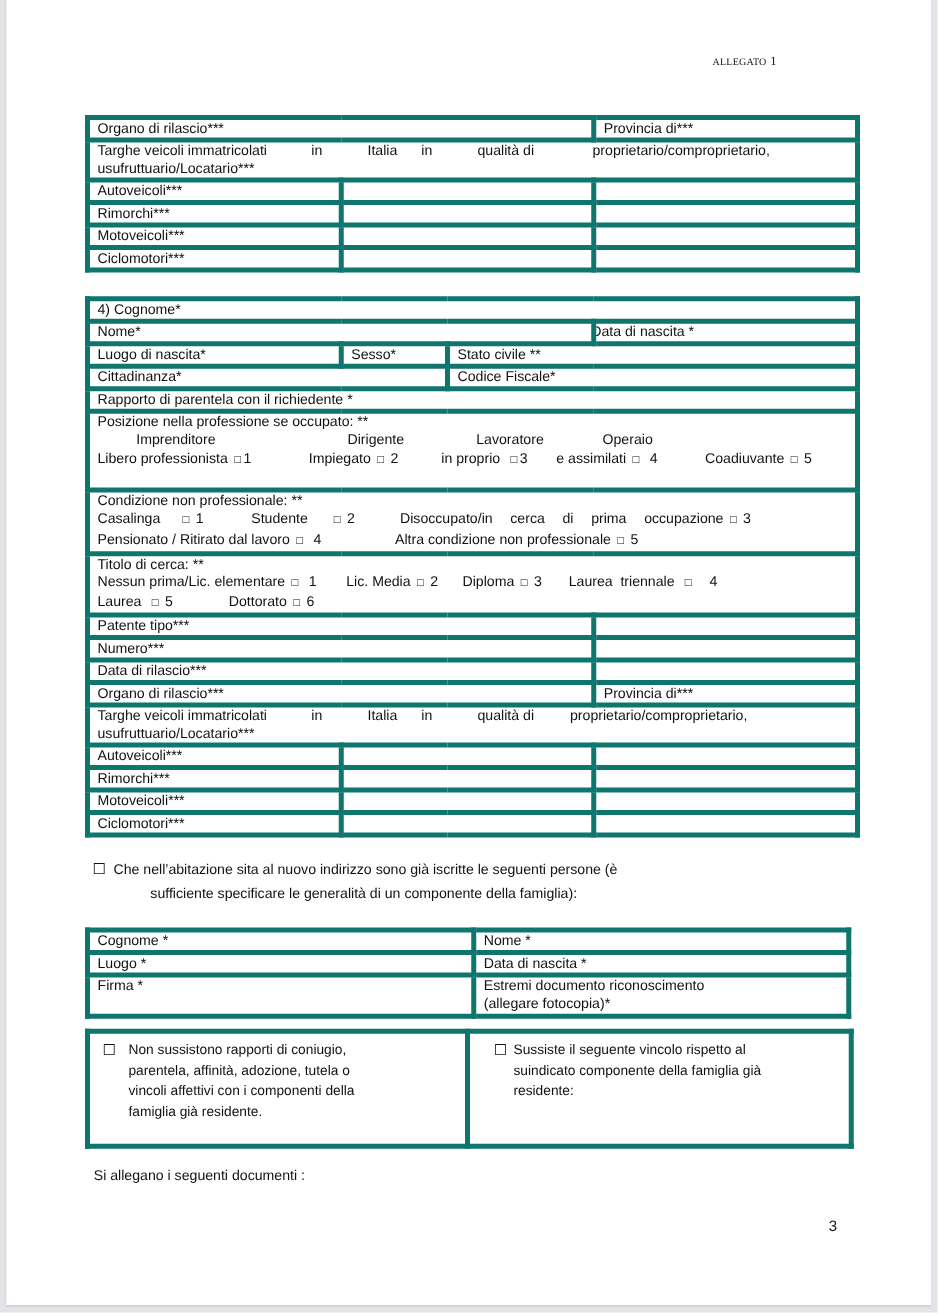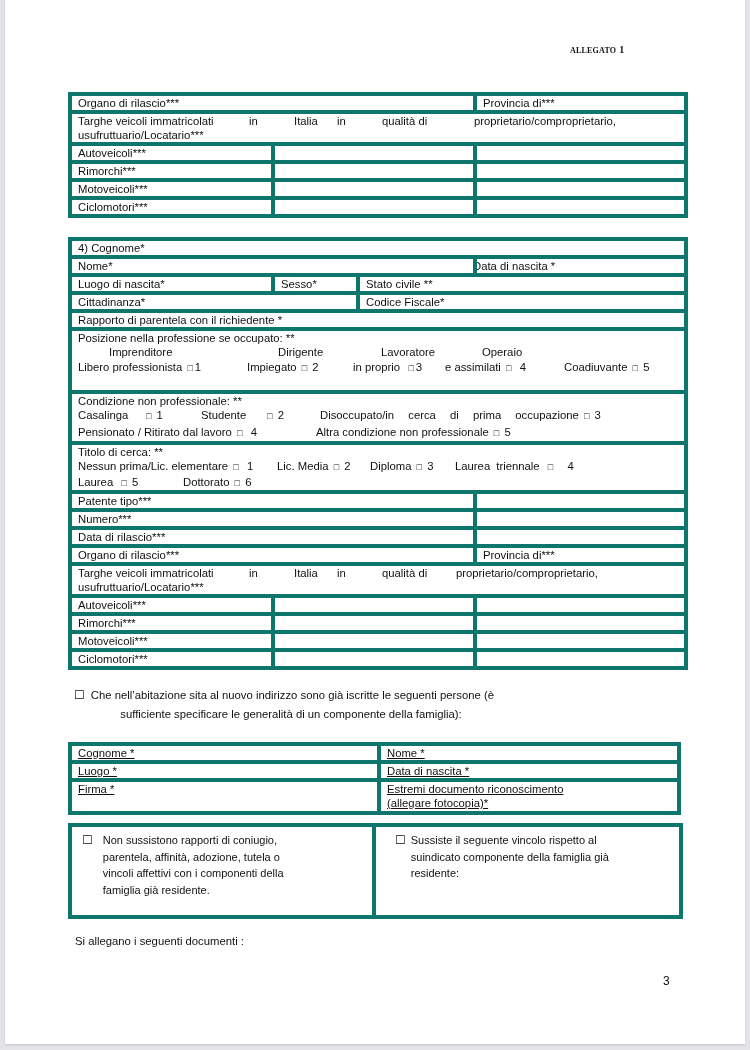--- a/index.html
+++ b/index.html
@@ -10,21 +10,21 @@
     color:#111;
   }
   .sheet {
     position:absolute; left:5px; top:0; width:740px; height:1044px;
     background:#ffffff;
     box-shadow: 0 1px 2px rgba(0,0,0,0.15);
   }
   .abs { position:absolute; }
   .hdr {
     position:absolute; left:565px; top:44px;
-    font-family:"Liberation Serif", serif; font-size:8px; font-weight:bold;
+    font-family:"Liberation Serif", serif; font-size:8px; font-weight:normal;
     letter-spacing:0.2px;
   }
   .hdr .num { font-size:10px; margin-left:3px; }
   table.form {
     position:absolute; border-collapse:collapse; table-layout:fixed;
     font-size:11.3px; line-height:14px;
   }
   table.form td {
     border:4px solid #0f766e; padding:0 0 0 6px; vertical-align:top;
     white-space:nowrap; overflow:hidden;
@@ -218,21 +218,21 @@
       <td></td>
     </tr>
   </tbody>
     </table>
 
   <div class="para" style="left:69px; top:686px;text-align:center;">
     <div><span class="cb">☐</span><span>Che nell’abitazione sita al nuovo indirizzo sono già iscritte le seguenti persone (è</span></div>
     <div style="padding-left:14px">sufficiente specificare le generalità di un componente della famiglia):</div>
   </div>
 
-  <table class="form" style="left:63px; top:742px; width:609px;text-decoration:underline;">
+  <table class="form" style="left:63px; top:742px; width:609px;">
     <colgroup>
         <col style="width:309px">
         <col style="width:300px">
       </colgroup>
     <tbody>
         <tr style="height:16px">
       <td><span>Cognome *</span></td>
       <td><span>Nome *</span></td>
     </tr>
     <tr style="height:16px">

